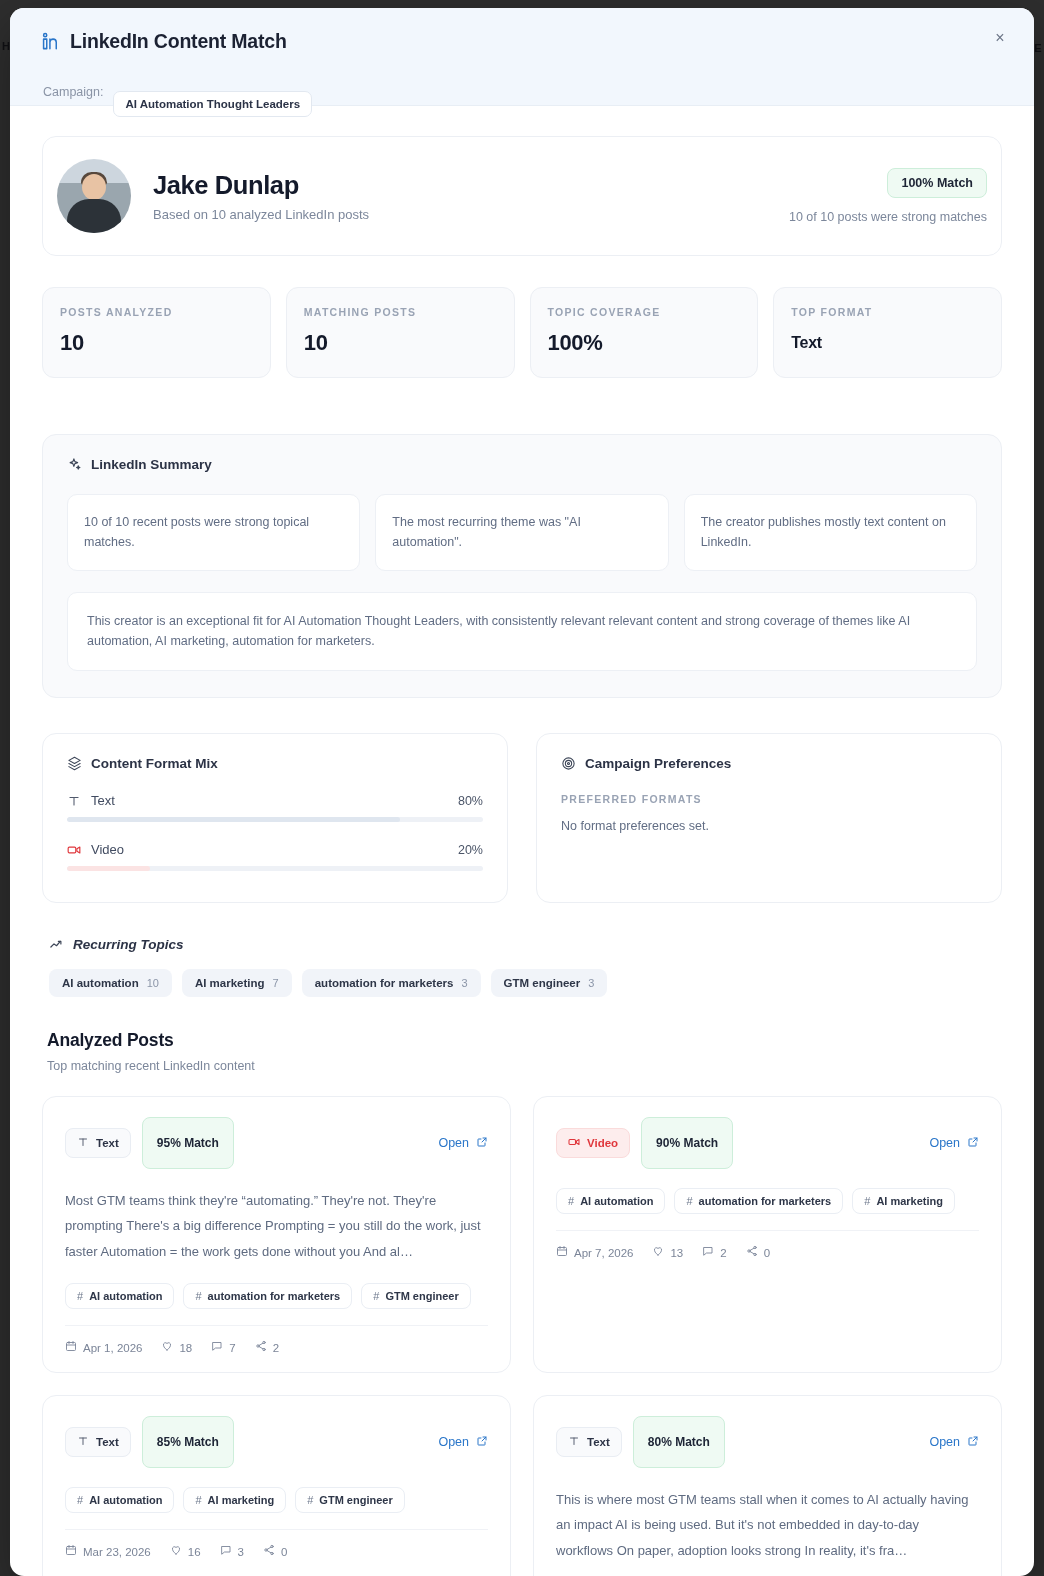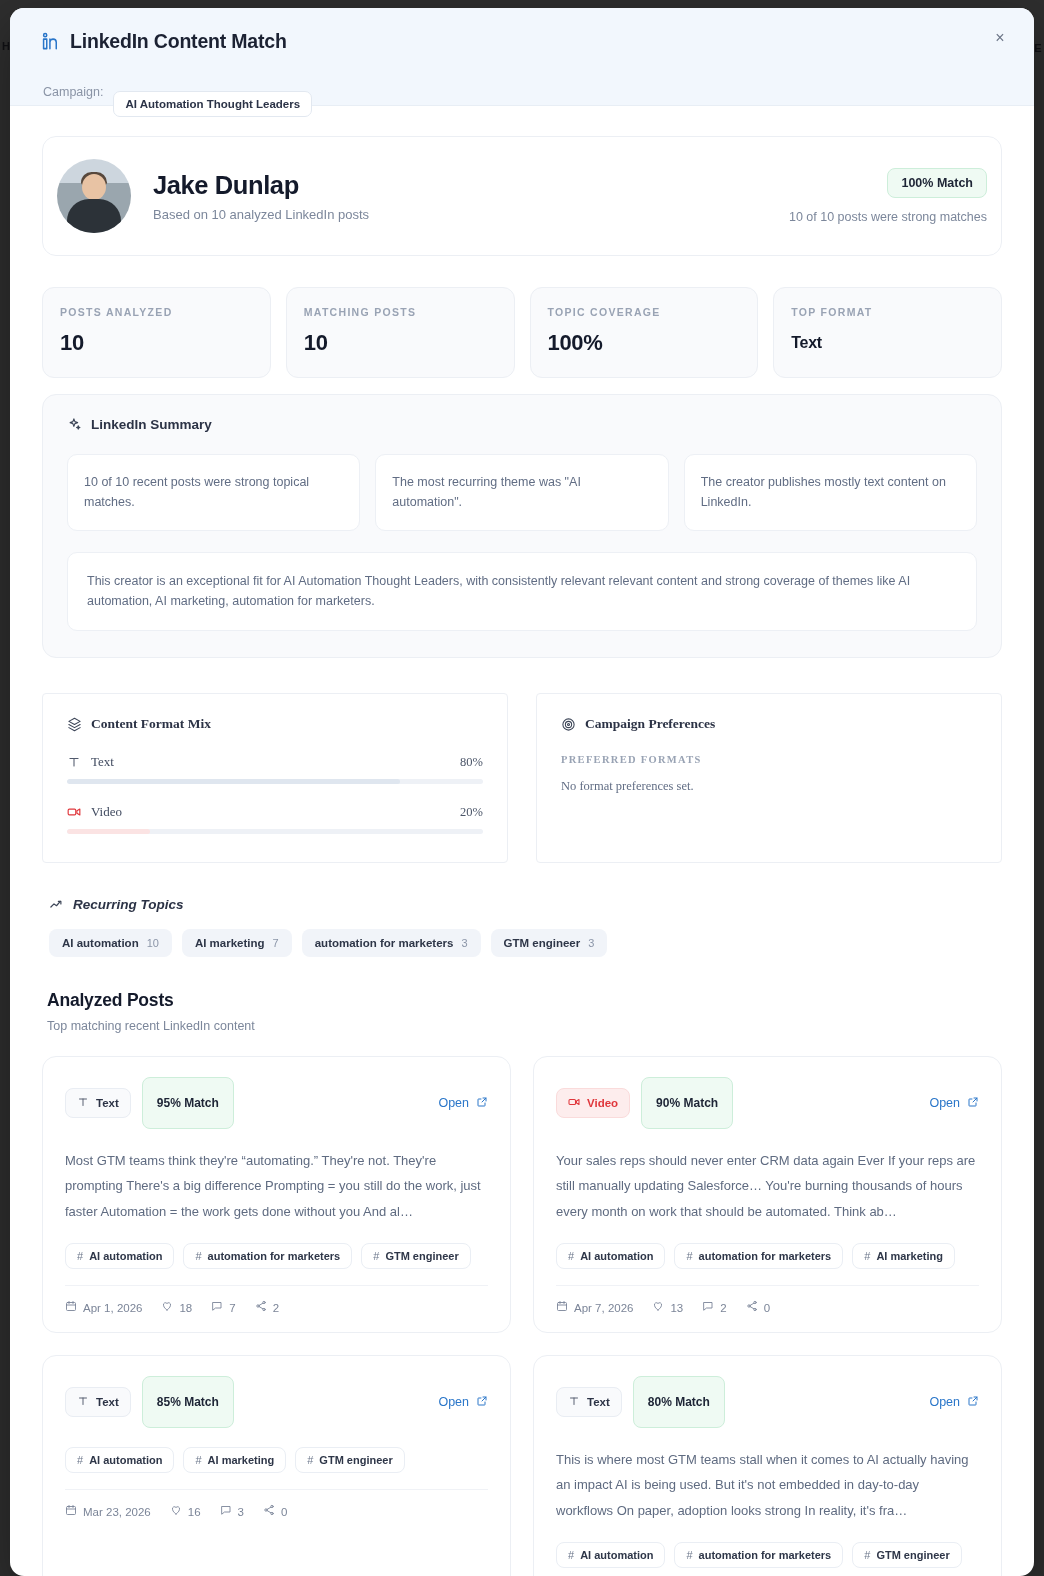--- a/index.html
+++ b/index.html
@@ -105,21 +105,21 @@
   .match-pill {
     display: inline-block;
     font-size: 12.5px; font-weight: 700; color: #1d2435;
     background: #effaf3; border: 1px solid #cdeeda;
     border-radius: 8px; padding: 7px 13px;
   }
   .match-note { font-size: 12.5px; color: #7c879b; margin-top: 12px; }
 
   .stats-grid {
     display: grid; grid-template-columns: repeat(4, 1fr);
-    gap: 15px; margin-bottom: 16px;
+    gap: 15px; margin-bottom: 56px;
   }
   .stat-card {
     border: 1px solid #eceff4; border-radius: 12px;
     background: #f9fafc; padding: 18px 17px 21px 17px;
   }
   .stat-label {
     font-size: 10.5px; color: #99a3b4; font-weight: 600;
     letter-spacing: 1.3px; text-transform: uppercase;
   }
   .stat-value {
@@ -149,24 +149,23 @@
   .summary-long {
     background: #fff; border: 1px solid #edf0f5; border-radius: 10px;
     padding: 18px 19px; font-size: 12.5px; color: #616d84; line-height: 1.66;
   }
 
   .two-col {
     display: grid; grid-template-columns: 1fr 1fr;
     gap: 28px; margin-bottom: 34px;
   }
   .panel {
-    border: 1px solid #eceff4; border-radius: 4px;
+    border: 1px solid #eceff4; border-radius: 14px;
     background: #fff; padding: 22px 24px 26px 24px;
     min-height: 170px;
-    font-family: Liberation Serif, serif;
   }
   .fmt-row {
     display: flex; align-items: center; margin-top: 20px; margin-bottom: 9px;
   }
   .fmt-row:first-of-type { margin-top: 10px; }
   .fmt-icon { width: 14px; height: 14px; margin-right: 10px; flex: 0 0 auto; }
   .fmt-name { font-size: 13px; color: #414b60; flex: 1 1 auto; }
   .fmt-pct { font-size: 12.5px; color: #4b5568; font-weight: 500; }
   .bar { height: 5px; border-radius: 3px; background: #eef1f6; overflow: hidden; }
   .bar > span { display: block; height: 100%; border-radius: 3px; }
@@ -495,21 +494,20 @@
             <span>Open</span>
             <span>
               <svg viewBox="0 0 24 24" width="12" height="12" fill="none" stroke="#2a76c9" stroke-width="2" stroke-linecap="round" stroke-linejoin="round">
                   <path d="M14 4h6v6"></path>
                   <path d="M20 4l-8 8"></path>
                   <path d="M18 14v5a1 1 0 0 1-1 1H5a1 1 0 0 1-1-1V7a1 1 0 0 1 1-1h5"></path>
                 </svg>
             </span>
           </a>
         </div>
-        <div class="post-text">Your sales reps should never enter CRM data again Ever If your reps are still manually updating Salesforce… You're burning thousands of hours every month on work that should be automated. Think ab…</div>
         <div class="hash-row">
           <span class="hash-chip">
               <span class="hx">#</span>
               <span>AI automation</span>
             </span>
           <span class="hash-chip">
               <span class="hx">#</span>
               <span>automation for marketers</span>
             </span>
           <span class="hash-chip">

